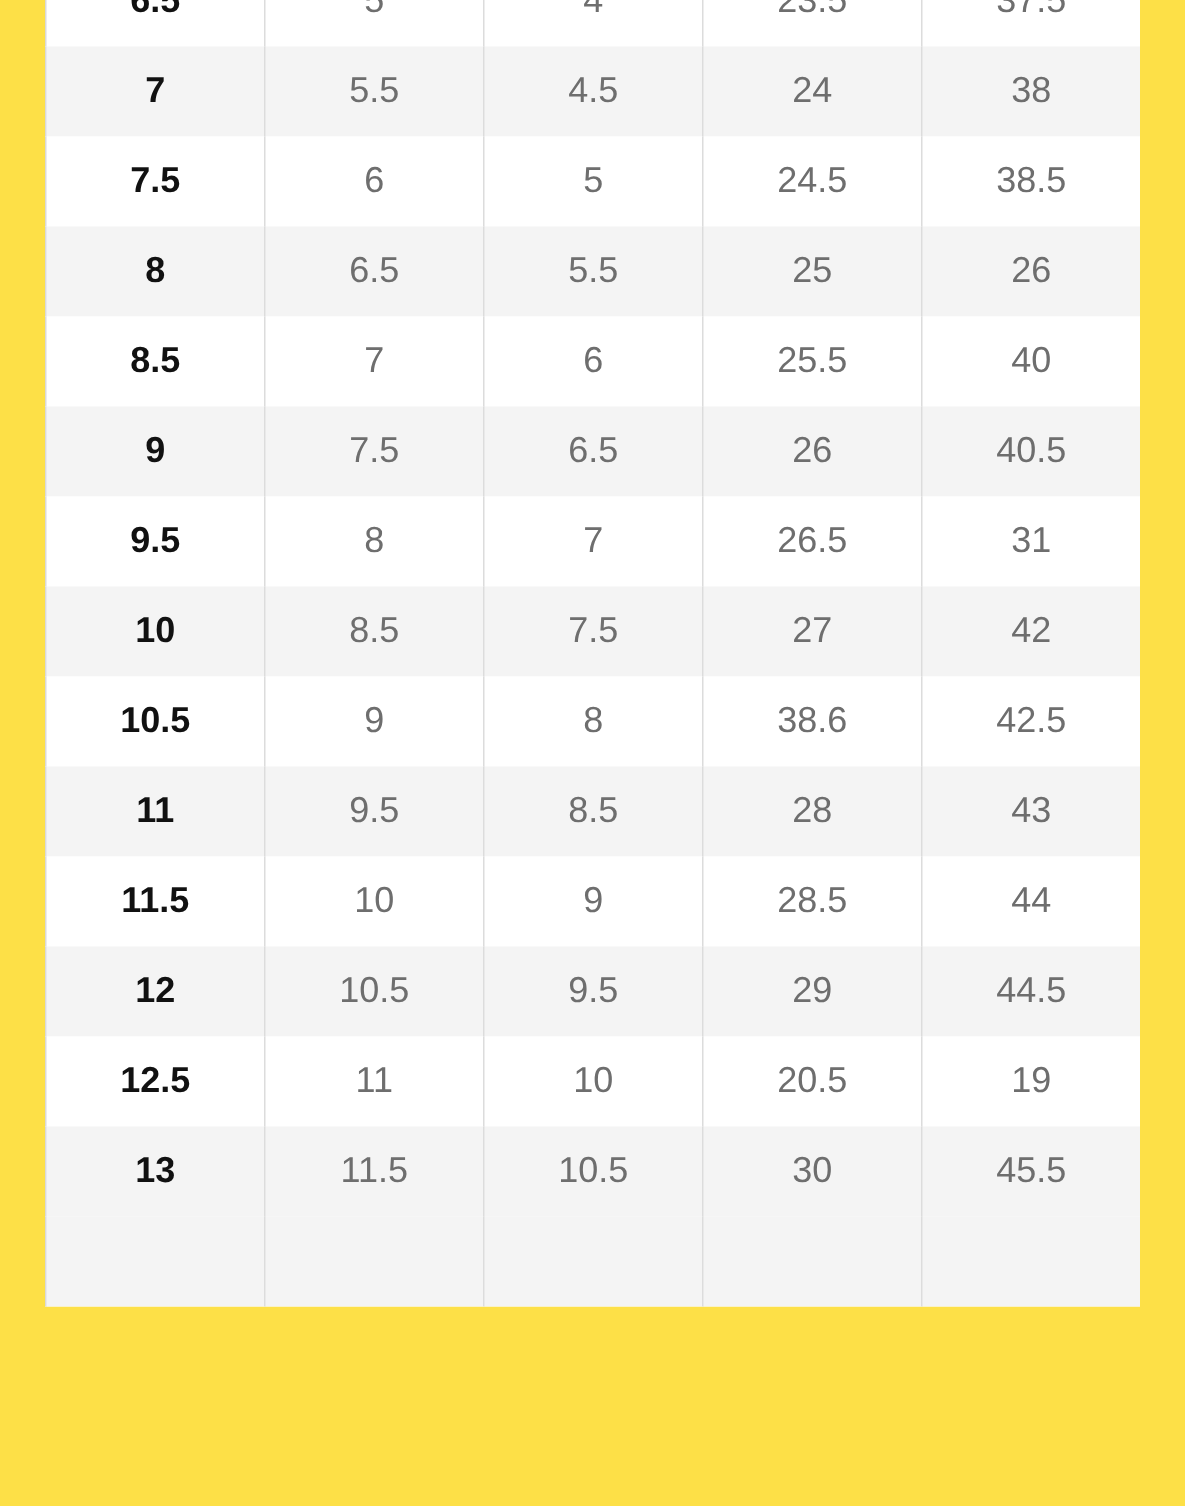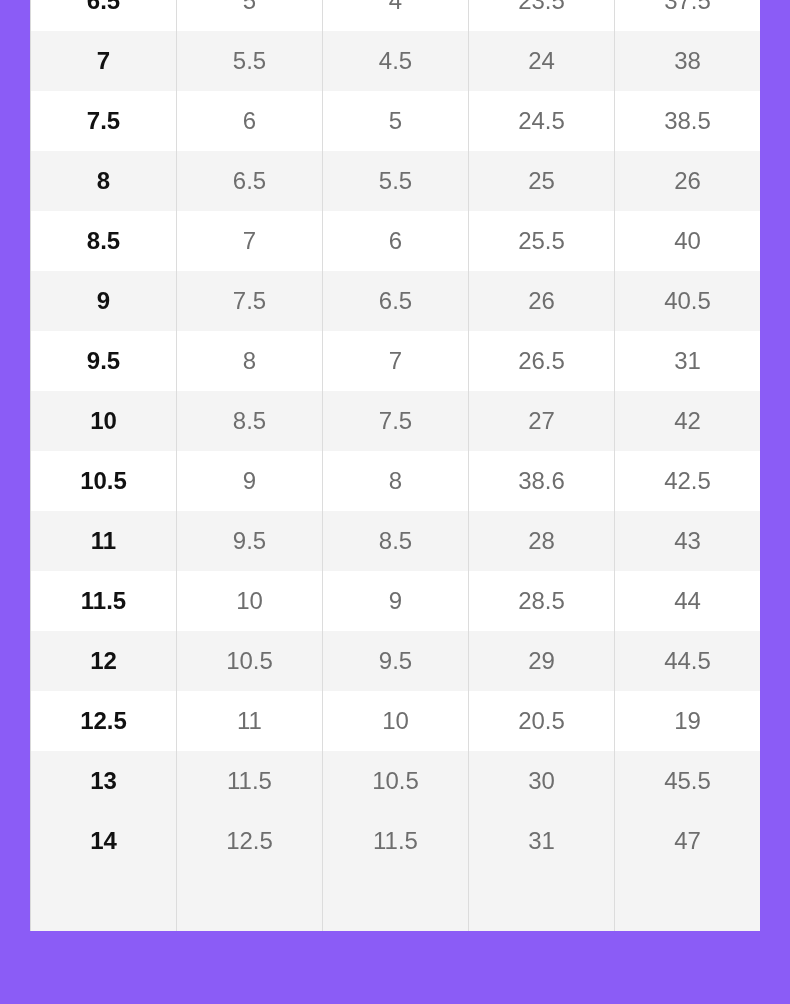--- a/index.html
+++ b/index.html
@@ -12,21 +12,21 @@
     height: 1004px;
     overflow: hidden;
     font-family: "Liberation Sans", sans-serif;
     -webkit-font-smoothing: antialiased;
   }
 
   #page {
     position: relative;
     width: 790px;
     height: 1004px;
-    background: #8b5cf6;
+    background: #fde047;
     overflow: hidden;
   }
 
   
   #table-viewport {
     position: absolute;
     left: 30px;
     top: 0;
     width: 730px;
     height: 1004px;
@@ -183,27 +183,20 @@
             <td>19</td>
           </tr>
           <tr class="zebra">
             <td class="primary">13</td>
             <td>11.5</td>
             <td>10.5</td>
             <td>30</td>
             <td>45.5</td>
           </tr>
           <tr class="zebra">
-            <td class="primary">14</td>
-            <td>12.5</td>
-            <td>11.5</td>
-            <td>31</td>
-            <td>47</td>
-          </tr>
-          <tr class="zebra">
             <td class="primary"></td>
             <td></td>
             <td></td>
             <td></td>
             <td></td>
           </tr>
         </tbody>
     </table>
   </div>
 </div>

